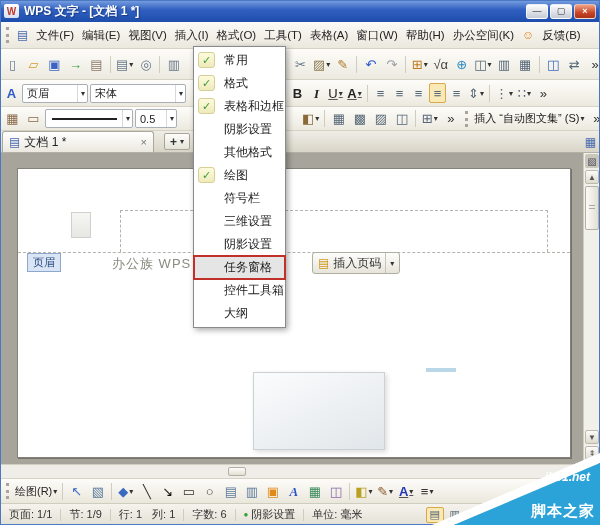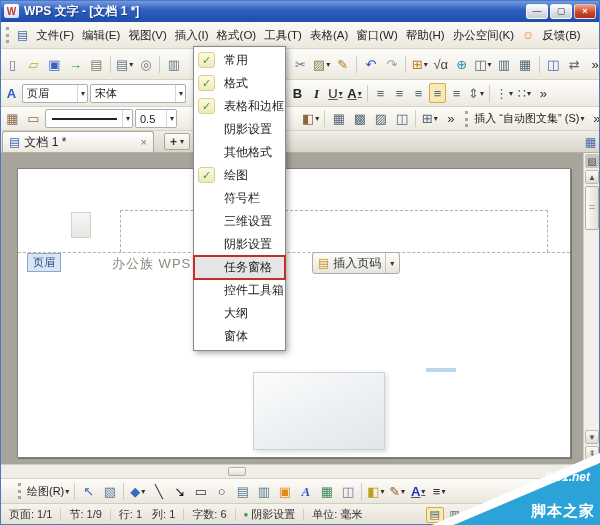--- a/index.html
+++ b/index.html
@@ -70,21 +70,21 @@
 .vs-next{bottom:2px}
 .hscroll{position:absolute;left:0;right:17px;bottom:0;height:14px;background:#efede7;border-top:1px solid #d2cec2}
 .hsthumb{position:absolute;left:228px;top:2px;width:18px;height:9px;border:1px solid #b3afa4;border-radius:2px;background:linear-gradient(#fcfbf8,#e2dfd4)}
 
 .popup{position:absolute;left:193px;top:46px;width:93px;background:#fff;border:1px solid #8a8a8a;box-shadow:2px 2px 6px rgba(0,0,0,.35);padding:2px 0;z-index:50}
 .menuitem{height:23px;display:flex;align-items:center;position:relative;padding-left:30px;font-size:12px;color:#222;white-space:nowrap}
 .chk{position:absolute;left:4px;top:3px;width:17px;height:16px;background:linear-gradient(#fdfbdd,#efeabb);border:1px solid #d6cf96;border-radius:3px;display:flex;align-items:center;justify-content:center}
 .ck{color:#3a9a3a;font-size:11px;font-weight:bold}
 .highlighted{background:#e5e5e5;outline:2px solid #c03028;outline-offset:-1px}
 
-.drawbar{position:absolute;left:0;right:0;top:478px;height:25px;background:linear-gradient(#fdfcf9,#eae7dc);border-top:1px solid #d6d2c6;display:flex;align-items:center;padding-left:14px}
+.drawbar{position:absolute;left:0;right:0;top:478px;height:25px;background:linear-gradient(#fdfcf9,#eae7dc);border-top:1px solid #d6d2c6;display:flex;align-items:center;padding-left:2px}
 
 .statusbar{position:absolute;left:0;right:0;top:503px;height:22px;background:linear-gradient(#f5f3ed,#e4e1d6);border-top:1px solid #cfccc0;display:flex;align-items:center;padding:0 4px;font-size:11px;color:#333}
 .sseg{display:flex;align-items:center;gap:3px;padding:0 5px;white-space:nowrap}
 .statusbar .sep{height:12px}
 .dot{color:#35a035;font-size:8px}
 .viewbtns{margin-left:auto;display:flex;gap:2px;align-items:center}
 .vbtn{width:18px;height:16px;display:flex;align-items:center;justify-content:center;color:#567;font-size:11px;border-radius:2px}
 .zoomlabel{padding:0 4px;font-size:11px}
 .endspacer{width:86px}
 
@@ -455,24 +455,20 @@
       <span>任务窗格</span>
     </div>
     <div class="menuitem">
 
       <span>控件工具箱</span>
     </div>
     <div class="menuitem">
 
       <span>大纲</span>
     </div>
-    <div class="menuitem">
-
-      <span>窗体</span>
-    </div>
   </div>
 
 <div class="drawbar">
   <span class="grip"></span>
   <span class="hlist">
 
   <span class="tbtn">
         <span class="clabel">绘图(R)</span>
         <span class="dd">▾</span>
       </span>

